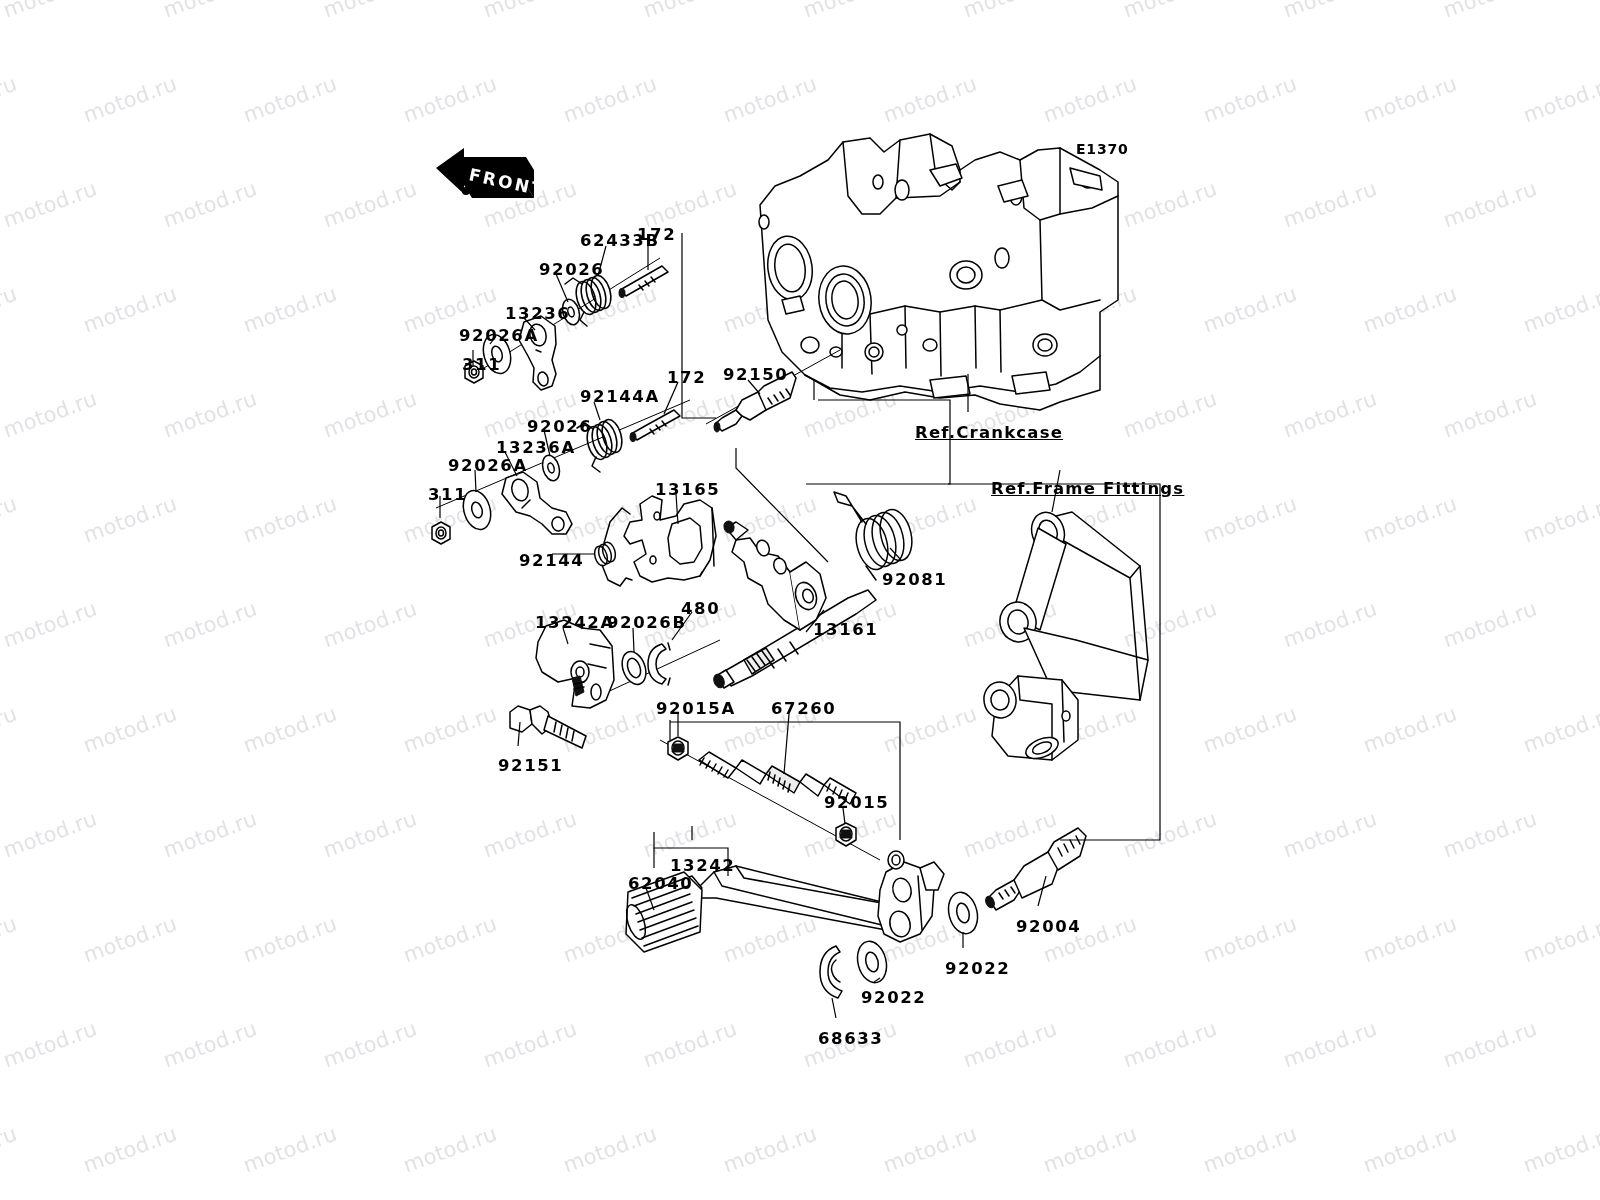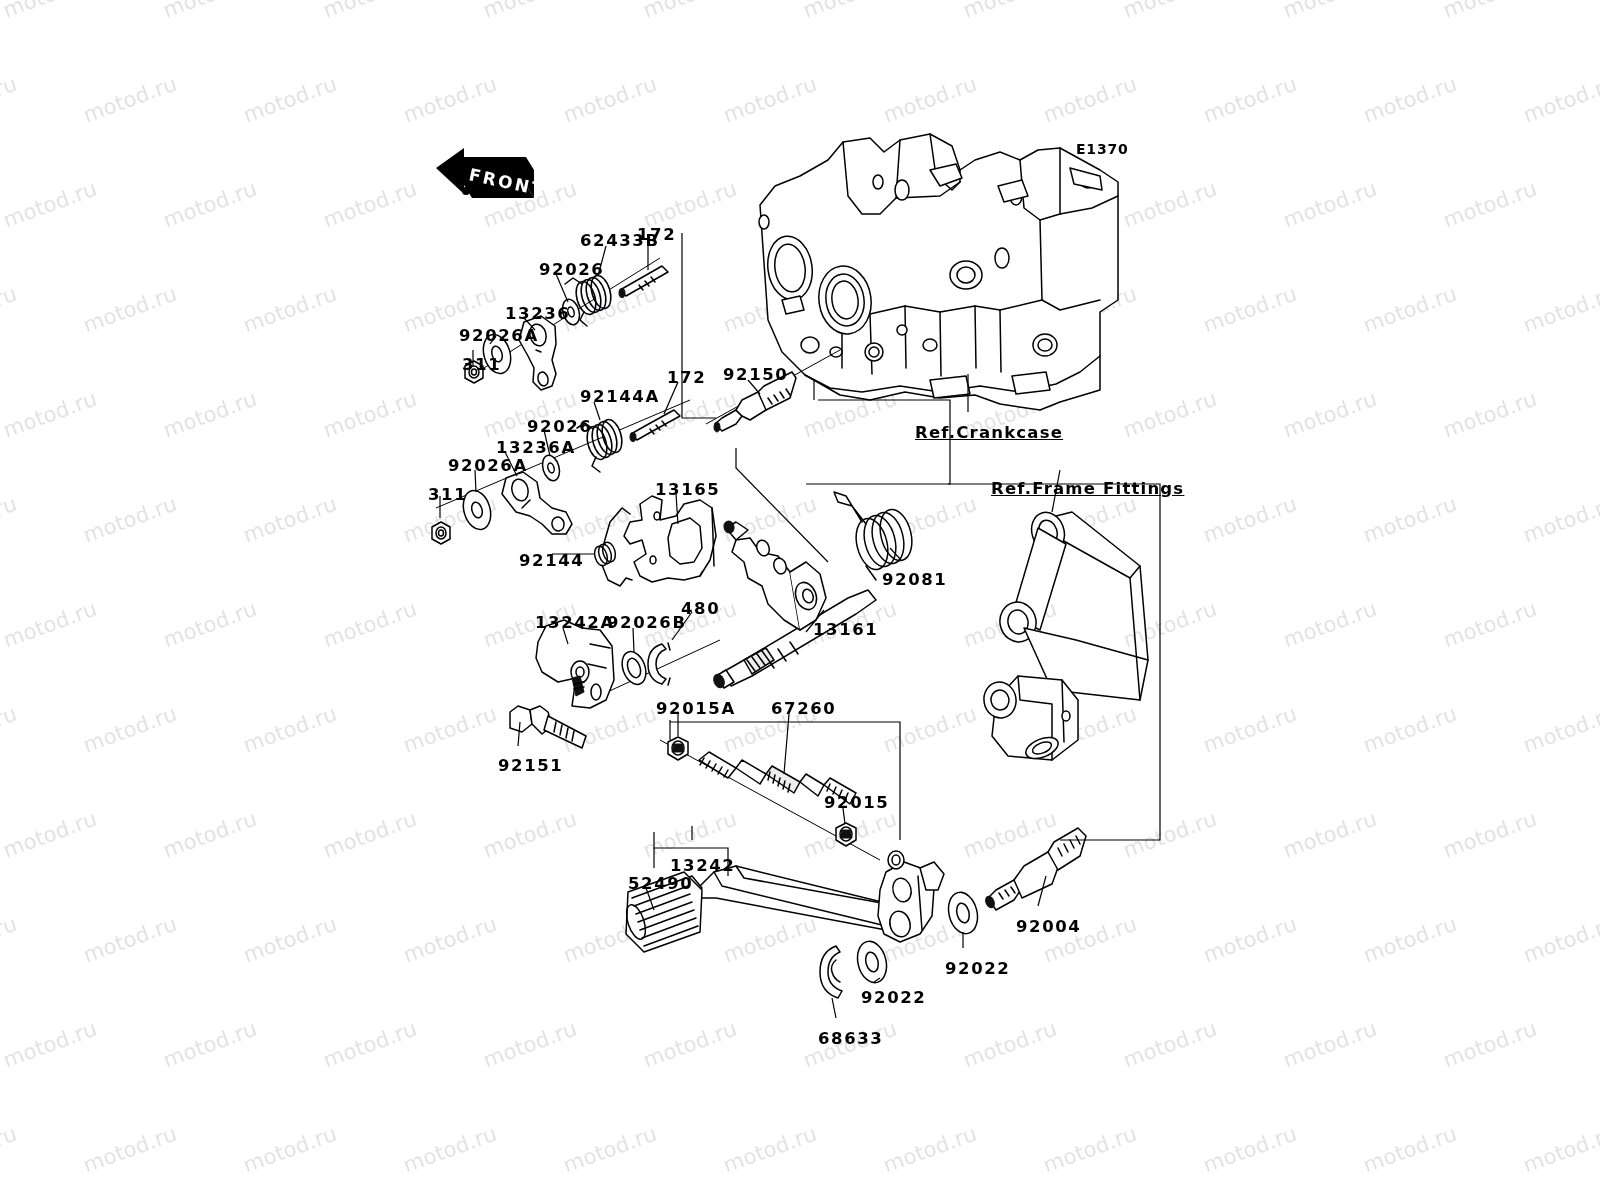--- a/index.html
+++ b/index.html
@@ -647,21 +647,21 @@
       <div class="lbl" style="left: 882px; top: 572px;">92081</div>
       <div class="lbl" style="left: 781px; top: 622px; margin-left: 32px;">13161</div>
       <div class="lbl" style="left: 535px; top: 615px;">13242A</div>
       <div class="lbl" style="left: 607px; top: 615px;">92026B</div>
       <div class="lbl" style="left: 681px; top: 601px;">480</div>
       <div class="lbl" style="left: 498px; top: 758px;">92151</div>
       <div class="lbl" style="left: 656px; top: 701px;">92015A</div>
       <div class="lbl" style="left: 771px; top: 701px;">67260</div>
       <div class="lbl" style="left: 824px; top: 795px;">92015</div>
       <div class="lbl" style="left: 670px; top: 858px;">13242</div>
-      <div class="lbl" style="left: 628px; top: 876px;">52490</div>
+      <div class="lbl" style="left: 628px; top: 876px;">62040</div>
       <div class="lbl" style="left: 1016px; top: 919px;">92004</div>
       <div class="lbl" style="left: 945px; top: 961px;">92022</div>
       <div class="lbl" style="left: 861px; top: 990px;">92022</div>
       <div class="lbl" style="left: 818px; top: 1031px;">68633</div>
       <div class="lbl ref" style="left: 915px; top: 425px;">Ref.Crankcase</div>
       <div class="lbl ref" style="left: 967px; top: 481px; margin-left: 24px;">Ref.Frame Fittings</div>
     </div>
 
   <svg id="frontmark" style="left:430px;top:138px;width:110px;height:80px;" viewBox="0 0 110 80">
     <polygon points="6,30 34,10 34,19 96,19 96,47 34,47 34,56" fill="#000"></polygon>

